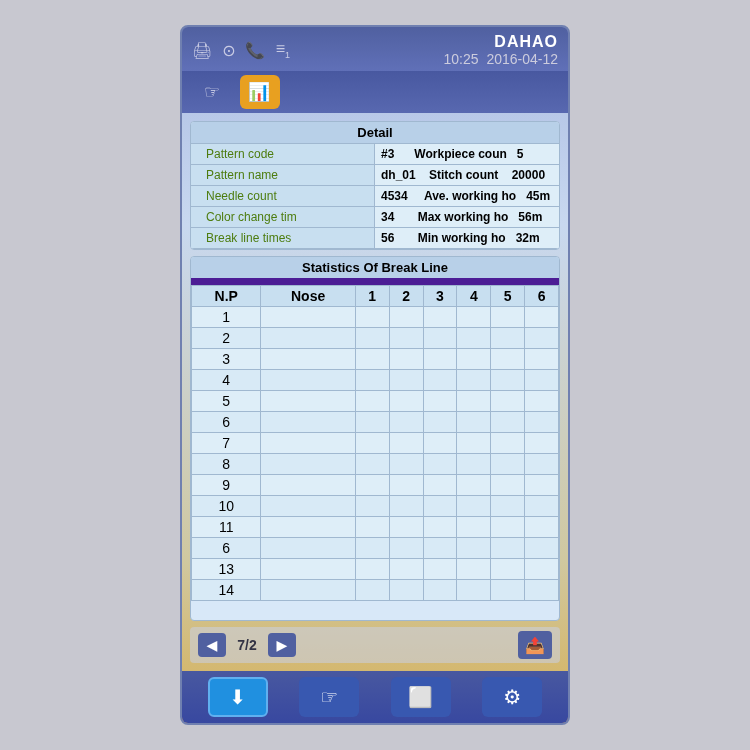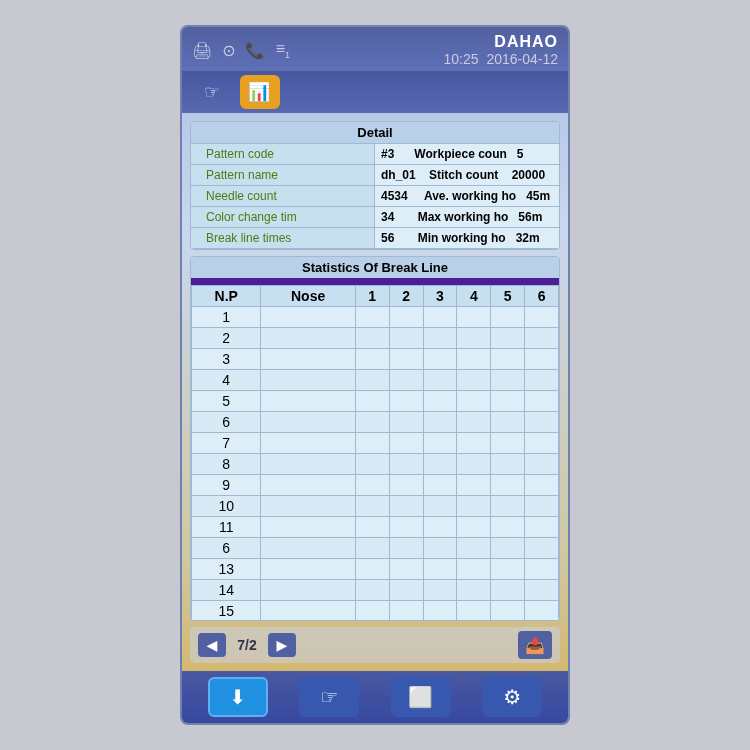--- a/index.html
+++ b/index.html
@@ -451,30 +451,20 @@
               <tr>
                 <td>14</td>
                 <td></td>
                 <td></td>
                 <td></td>
                 <td></td>
                 <td></td>
                 <td></td>
                 <td></td>
               </tr>
-              <tr>
-                <td>15</td>
-                <td></td>
-                <td></td>
-                <td></td>
-                <td></td>
-                <td></td>
-                <td></td>
-                <td></td>
-              </tr>
             </tbody>
         </table>
       </div>
     </div>
 
     <div class="pagination">
       <div class="page-nav">
         <div class="page-btn">◀</div>
         <div class="page-info">7/2</div>
         <div class="page-btn">▶</div>

